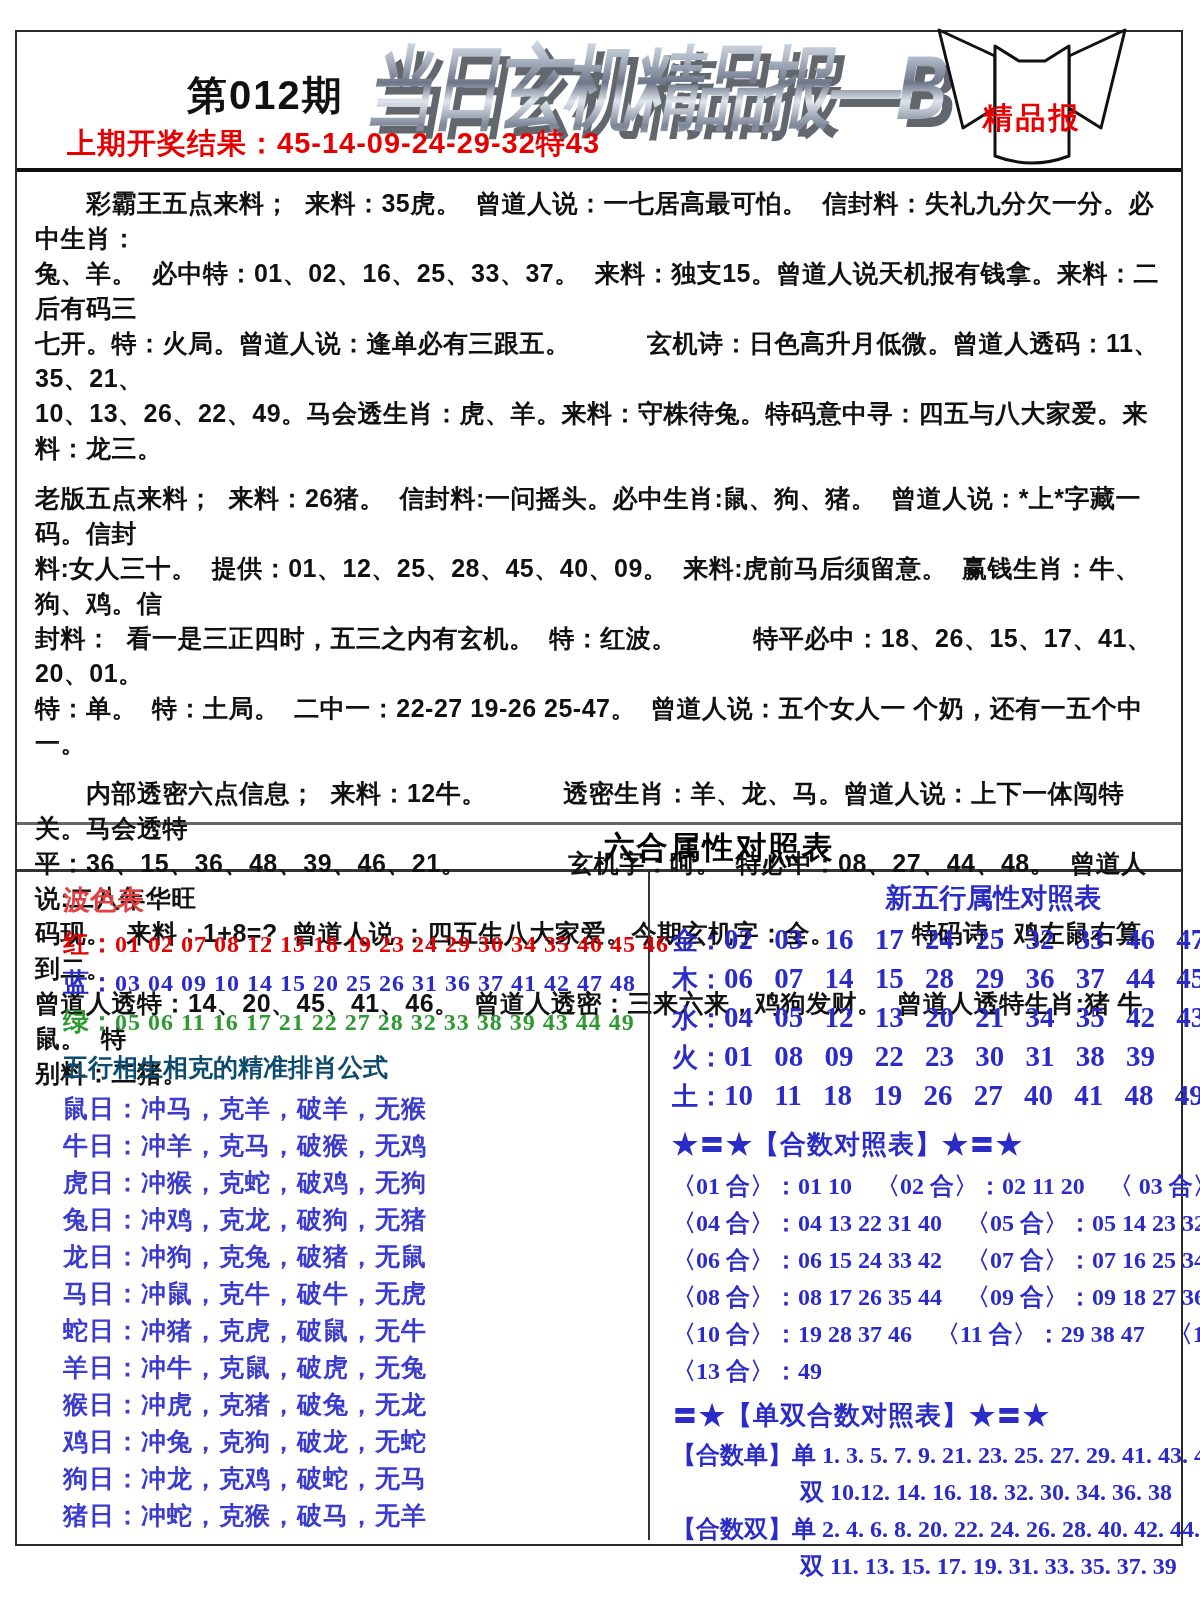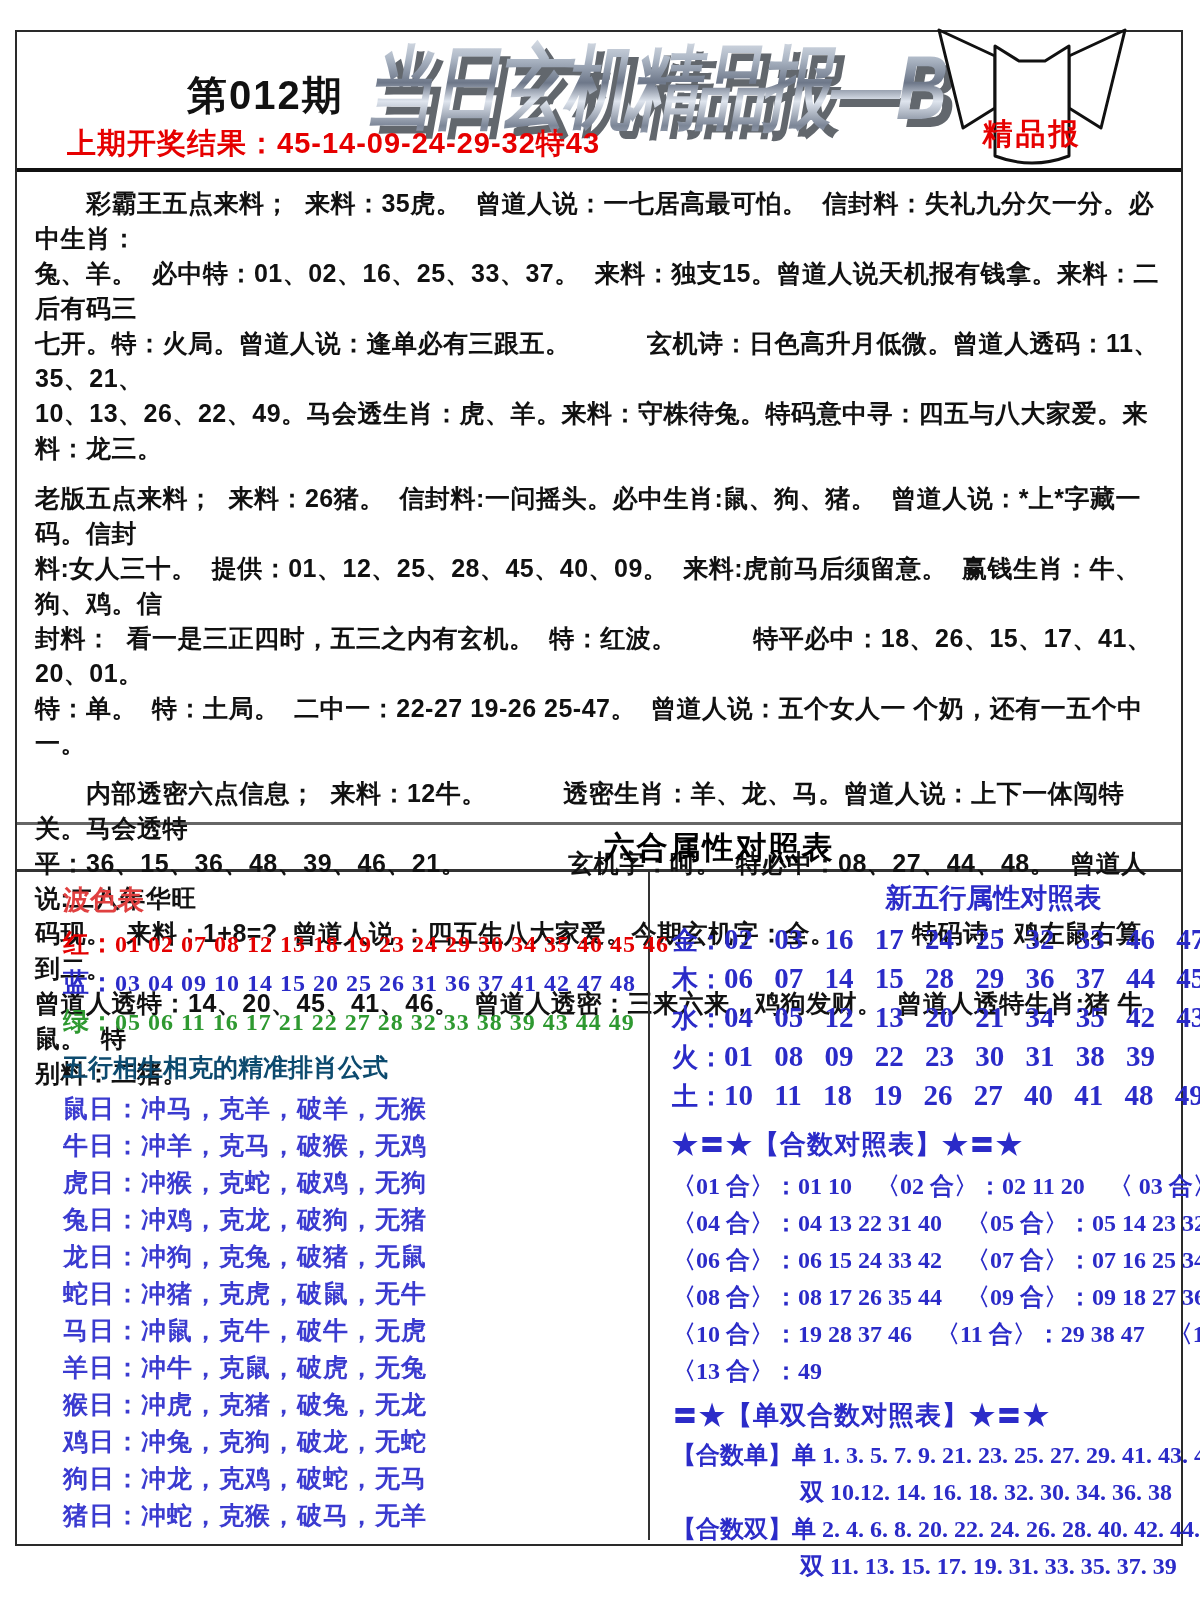--- a/index.html
+++ b/index.html
@@ -12,21 +12,21 @@
   .issue{position:absolute;left:170px;top:36px;font-size:40px;letter-spacing:2px;}
   .title3d{position:absolute;left:340px;top:2px;width:600px;height:120px;}
   .title3d span{position:absolute;left:0;top:8px;width:100%;text-align:center;font-size:70px;
         letter-spacing:-4px;transform:skewX(-10deg) scaleY(1.3);transform-origin:center;white-space:nowrap;}
   .t-shadow{color:#5a5f66;left:9px !important;top:16px !important;opacity:.95;}
   .t-front{background:linear-gradient(180deg,#eef2f8 0%,#aeb8c6 25%,#6d7789 45%,#dfe5ee 60%,#7c8697 80%,#b9c1cd 100%);
         -webkit-background-clip:text;background-clip:text;color:transparent;}
   .lastdraw{position:absolute;left:50px;top:92px;font-size:29px;color:#e60000;letter-spacing:1px;}
   .ribbon{position:absolute;left:912px;top:-8px;width:206px;height:156px;}
   .ribbon svg{position:absolute;left:0;top:0;}
-  .ribbon-label{position:absolute;left:0;top:74px;width:100%;text-align:center;font-size:30px;color:#e60000;letter-spacing:3px;margin-top:16px;}
+  .ribbon-label{position:absolute;left:0;top:74px;width:100%;text-align:center;font-size:30px;color:#e60000;letter-spacing:3px;}
 
   
   .paras{height:650px;box-sizing:border-box;padding:14px 18px 12px 18px;font-size:25px;line-height:35px;}
   .paras p{margin:0 0 15px 0;white-space:pre-wrap;letter-spacing:0.5px;}
 
   
   .band{height:50px;border-top:3px solid #666;border-bottom:3px solid #333;box-sizing:border-box;
         text-align:center;font-size:31px;color:#000000;line-height:46px;letter-spacing:2px;}
   .band-inner{display:inline-block;transform:translateX(120px);}
 
@@ -110,22 +110,22 @@
         </div>
         <div class="wave-row wave-green">
           <span>绿：</span><span class="nums">05 06 11 16 17 21 22 27 28 32 33 38 39 43 44 49</span>
         </div>
         <div class="formula-title">五行相生相克的精准排肖公式</div>
         <div class="zodiac-row">鼠日：冲马，克羊，破羊，无猴</div>
         <div class="zodiac-row">牛日：冲羊，克马，破猴，无鸡</div>
         <div class="zodiac-row">虎日：冲猴，克蛇，破鸡，无狗</div>
         <div class="zodiac-row">兔日：冲鸡，克龙，破狗，无猪</div>
         <div class="zodiac-row">龙日：冲狗，克兔，破猪，无鼠</div>
+        <div class="zodiac-row">马日：冲鼠，克牛，破牛，无虎</div>
         <div class="zodiac-row">蛇日：冲猪，克虎，破鼠，无牛</div>
-        <div class="zodiac-row">马日：冲鼠，克牛，破牛，无虎</div>
         <div class="zodiac-row">羊日：冲牛，克鼠，破虎，无兔</div>
         <div class="zodiac-row">猴日：冲虎，克猪，破兔，无龙</div>
         <div class="zodiac-row">鸡日：冲兔，克狗，破龙，无蛇</div>
         <div class="zodiac-row">狗日：冲龙，克鸡，破蛇，无马</div>
         <div class="zodiac-row">猪日：冲蛇，克猴，破马，无羊</div>
       </div>
 
       <div class="col-right">
         <div class="wuxing-title">新五行属性对照表</div>
         <div class="element-row">

